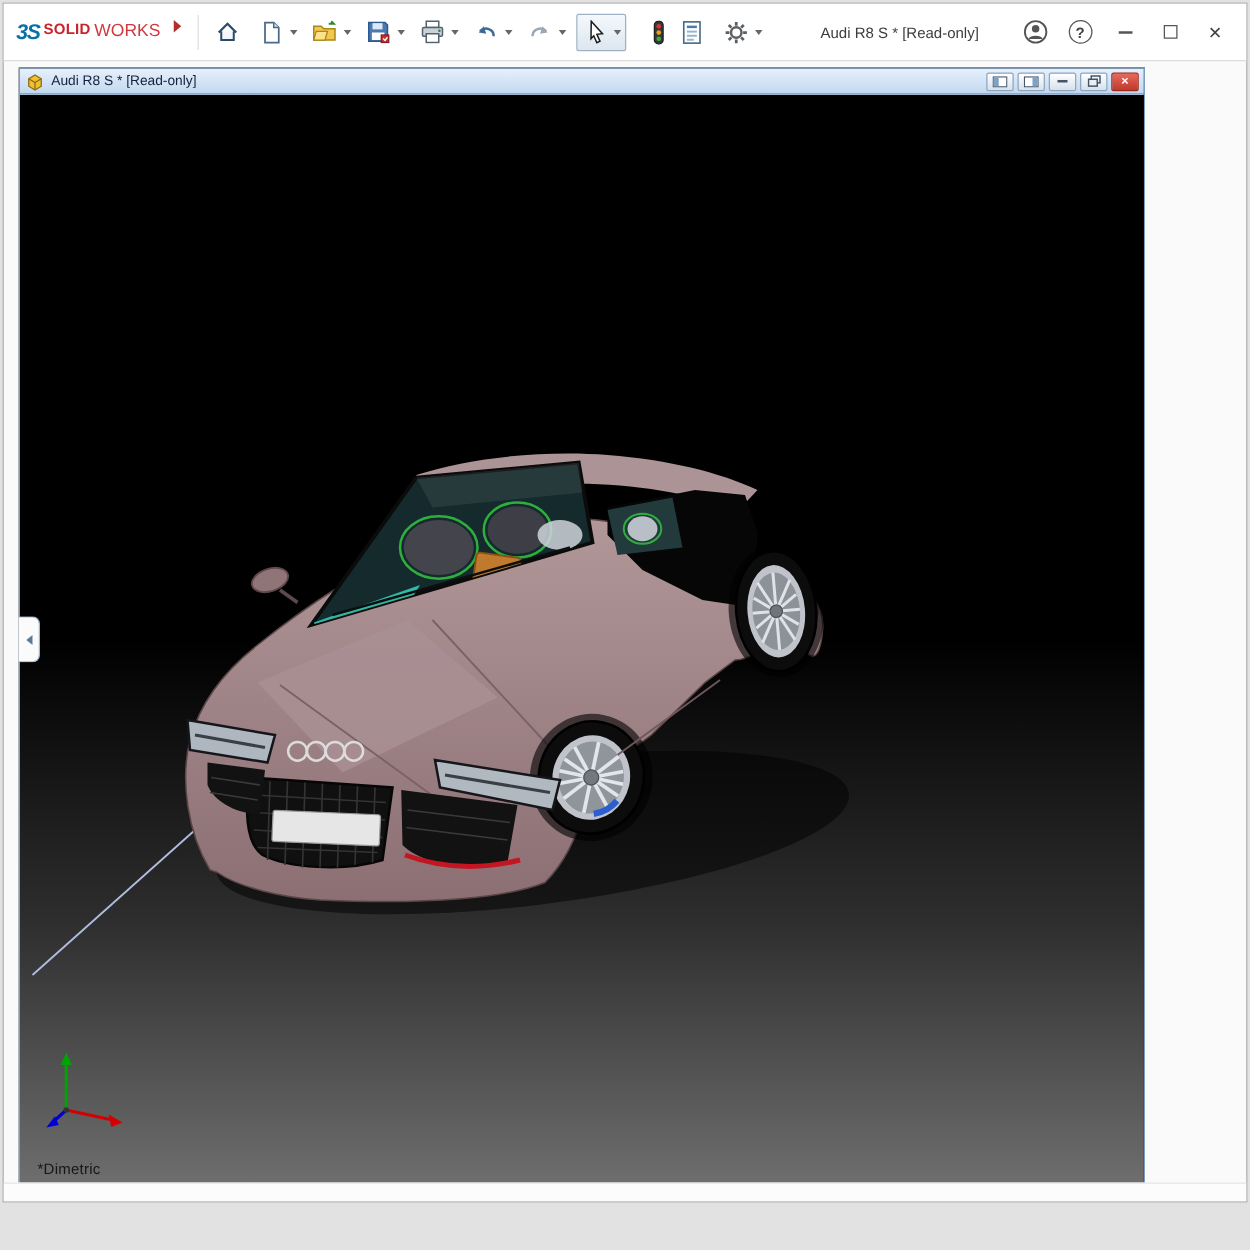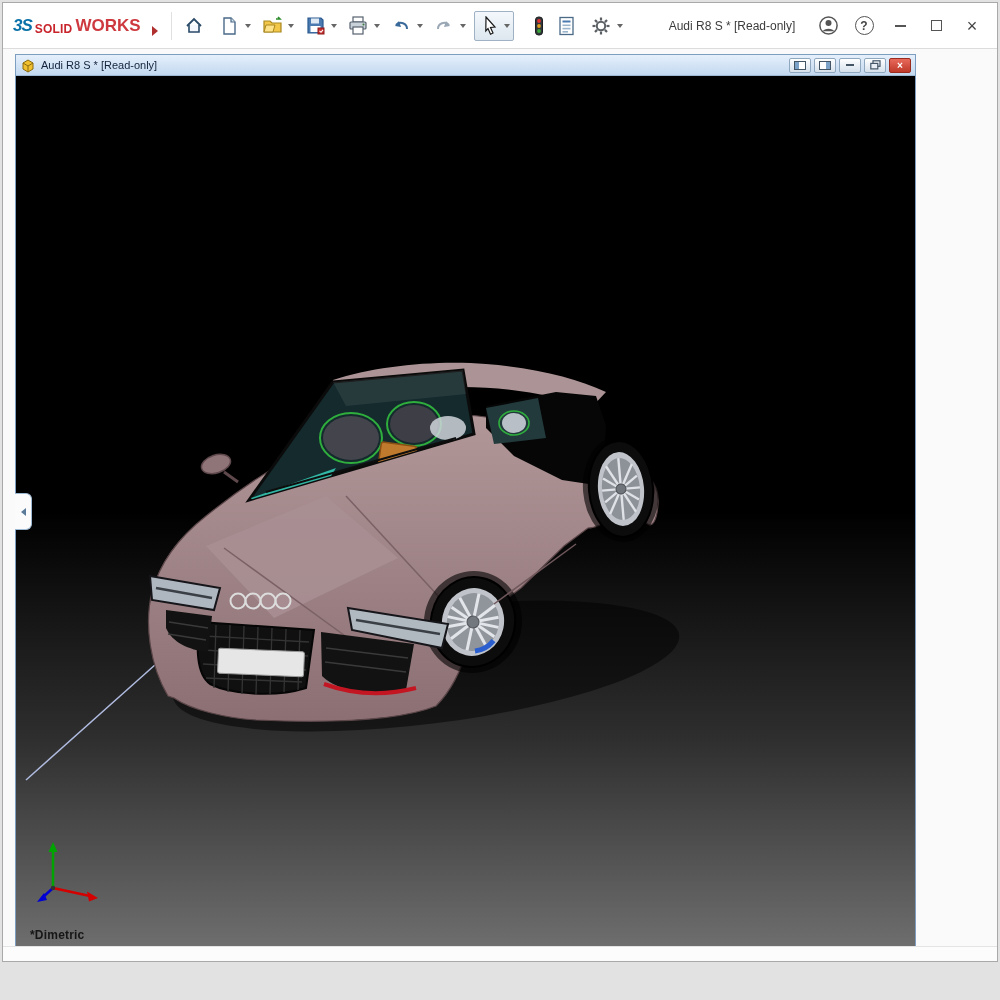--- a/index.html
+++ b/index.html
@@ -2,24 +2,24 @@
 <html><head>
 <meta charset="utf-8">
 <style>
   *{box-sizing:border-box;margin:0;padding:0}
   html,body{width:1000px;height:1000px}
   body{background:#e2e2e2;font-family:"Liberation Sans",sans-serif;position:relative;overflow:hidden}
   .app-window{position:absolute;left:2px;top:2px;width:996px;height:960px;background:#fafafa;border:1px solid #a9a9a9}
 
   
   .toolbar{height:46px;display:flex;align-items:center;padding:0 10px;background:#ffffff;border-bottom:1px solid #dcdcdc}
-  .brand{display:flex;align-items:flex-end;gap:3px;margin-right:4px}
+  .brand{display:flex;align-items:flex-start;gap:3px;margin-right:4px}
   .brand-mark{font-weight:bold;font-style:italic;font-size:17px;color:#0a71a8;letter-spacing:-1px}
   .brand-solid{color:#c8242b;font-weight:bold;font-size:12px;letter-spacing:.2px}
-  .brand-works{color:#c8242b;font-size:17px;font-weight:700;opacity:.9}
+  .brand-works{color:#c8242b;font-size:14px;font-weight:400;opacity:.9}
   .brand-arrow{width:0;height:0;border-top:5px solid transparent;border-bottom:5px solid transparent;border-left:6px solid #b03030;margin-left:8px}
   .sep{width:1px;height:28px;background:#e0e0e0;margin:0 9px}
   .tb-group{display:flex;align-items:center;margin-left:8px}
   .tb-btn{width:27px;height:27px;display:flex;align-items:center;justify-content:center;border-radius:2px;cursor:pointer}
   .caret{width:0;height:0;border-left:3.5px solid transparent;border-right:3.5px solid transparent;border-top:4px solid #666;margin-left:2px;cursor:pointer}
   .select-wrap{border:1px solid #9fb2c4;background:linear-gradient(#f4f8fc,#dde7ef);border-radius:2px;display:flex;align-items:center;padding:0 3px;height:30px}
   .app-title{font-size:12px;color:#3c3c3c;margin-left:46px;white-space:nowrap}
   .spacer{flex:1}
   .top-right{display:flex;align-items:center;gap:14px;margin-right:4px}
   .winctl{width:22px;height:22px;display:flex;align-items:center;justify-content:center;color:#444;cursor:pointer}
@@ -31,21 +31,21 @@
   
   .doc-window{position:absolute;left:12px;top:51px;width:901px;height:894px;border:1px solid #7d9ec0;background:#000}
   .doc-titlebar{height:21px;background:linear-gradient(#e6f0fc,#c2d8ef);display:flex;align-items:center;padding:0 4px;border-bottom:1px solid #9db8d2}
   .doc-title{font-size:11px;color:#14233c;margin-left:5px;flex:1;white-space:nowrap}
   .doc-btn{width:22px;height:15px;border:1px solid #8fa8c0;background:linear-gradient(#ffffff,#d6e1ec);margin-left:3px;display:flex;align-items:center;justify-content:center;font-size:10px;color:#345;border-radius:2px;cursor:pointer}
   .doc-btn.close{background:linear-gradient(#e8695a,#bf3a2b);color:#fff;border-color:#992c1f;font-weight:bold}
   .doc-min-bar{width:8px;height:2px;background:#456}
 
   .viewport{position:absolute;left:0;top:21px;right:0;bottom:0;background:linear-gradient(#000 0%,#000 50%,#2e2e2e 76%,#6e6e6e 100%);overflow:hidden}
   .scene{position:absolute;inset:0;width:100%;height:100%}
-  .view-label{position:absolute;left:14px;bottom:5px;font-size:12px;font-weight:bold;color:#161616;letter-spacing:.2px}
+  .view-label{position:absolute;left:14px;bottom:5px;font-size:12px;font-weight:normal;color:#161616;letter-spacing:.2px}
 
   .left-tab{position:absolute;left:12px;top:490px;width:17px;height:37px;background:#fbfbfb;border:1px solid #9db8d2;border-left:none;border-radius:0 6px 6px 0;display:flex;align-items:center;justify-content:center;z-index:6;cursor:pointer}
   .chev-left{width:0;height:0;border-top:4px solid transparent;border-bottom:4px solid transparent;border-right:5px solid #5a7a9a}
 
   .status-bar{position:absolute;left:0;right:0;bottom:0;height:15px;background:#fcfcfc;border-top:1px solid #e4e4e4}
 </style>
 </head>
 <body>
 
 <div class="app-window">

